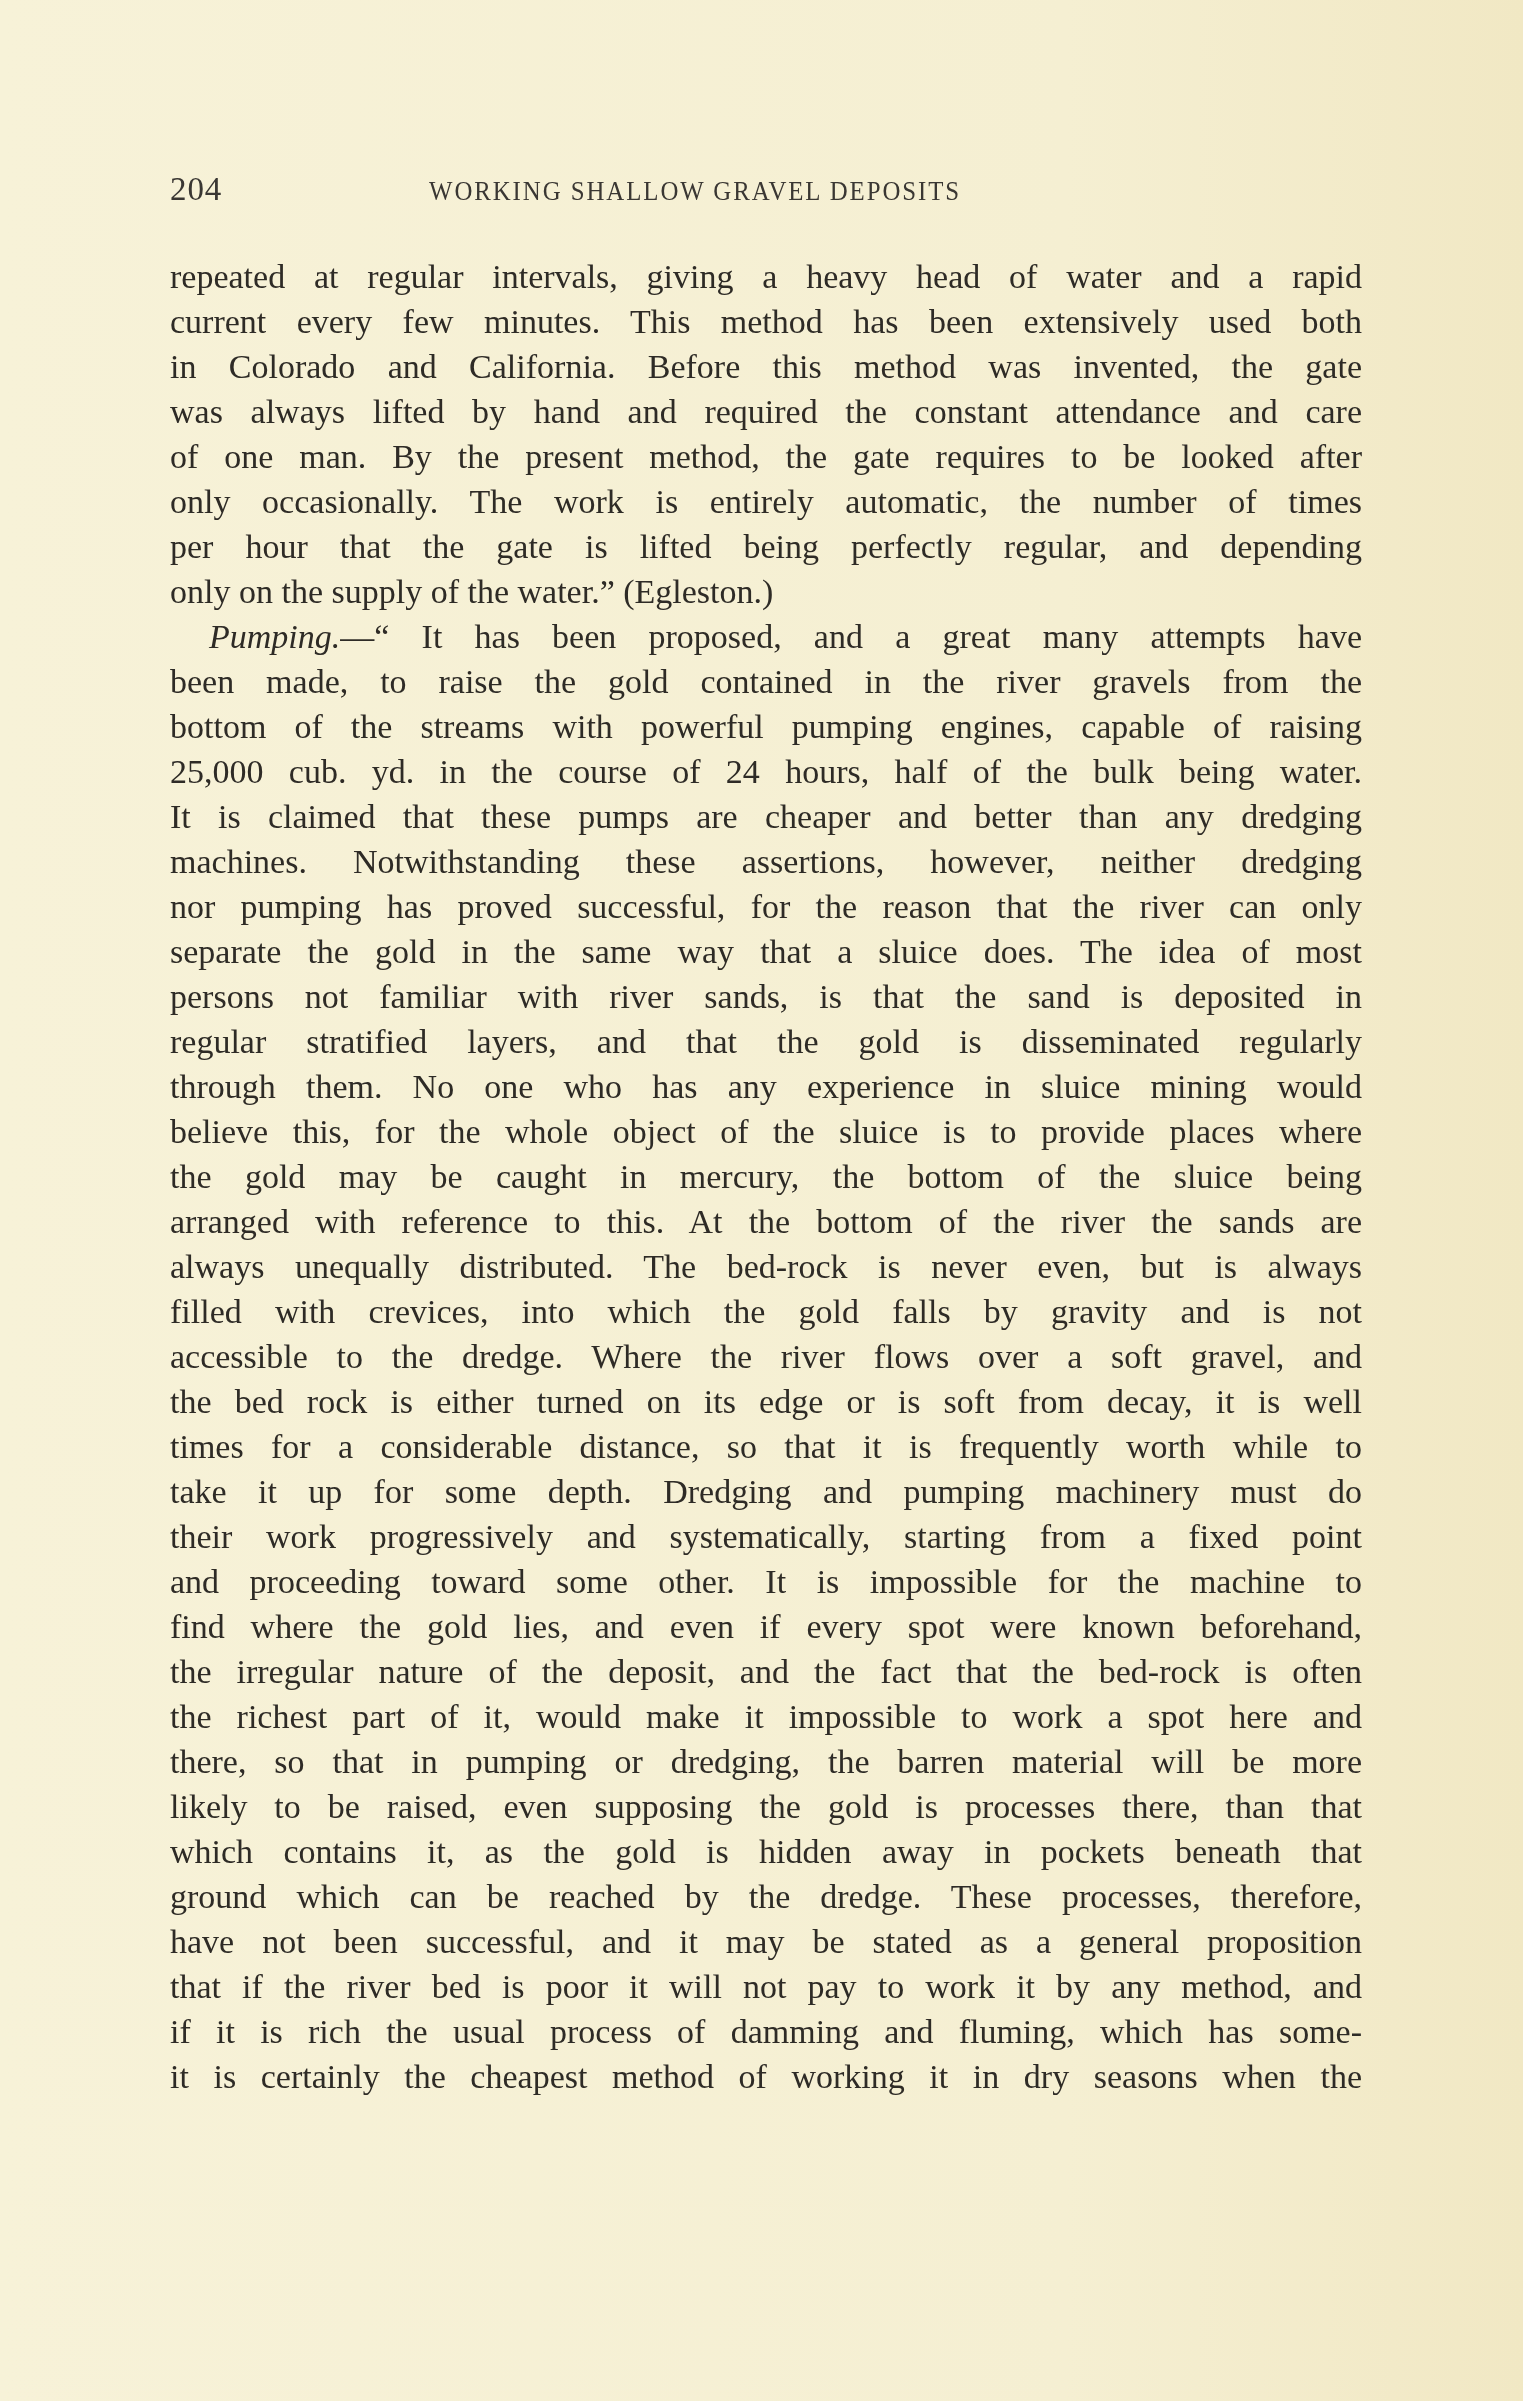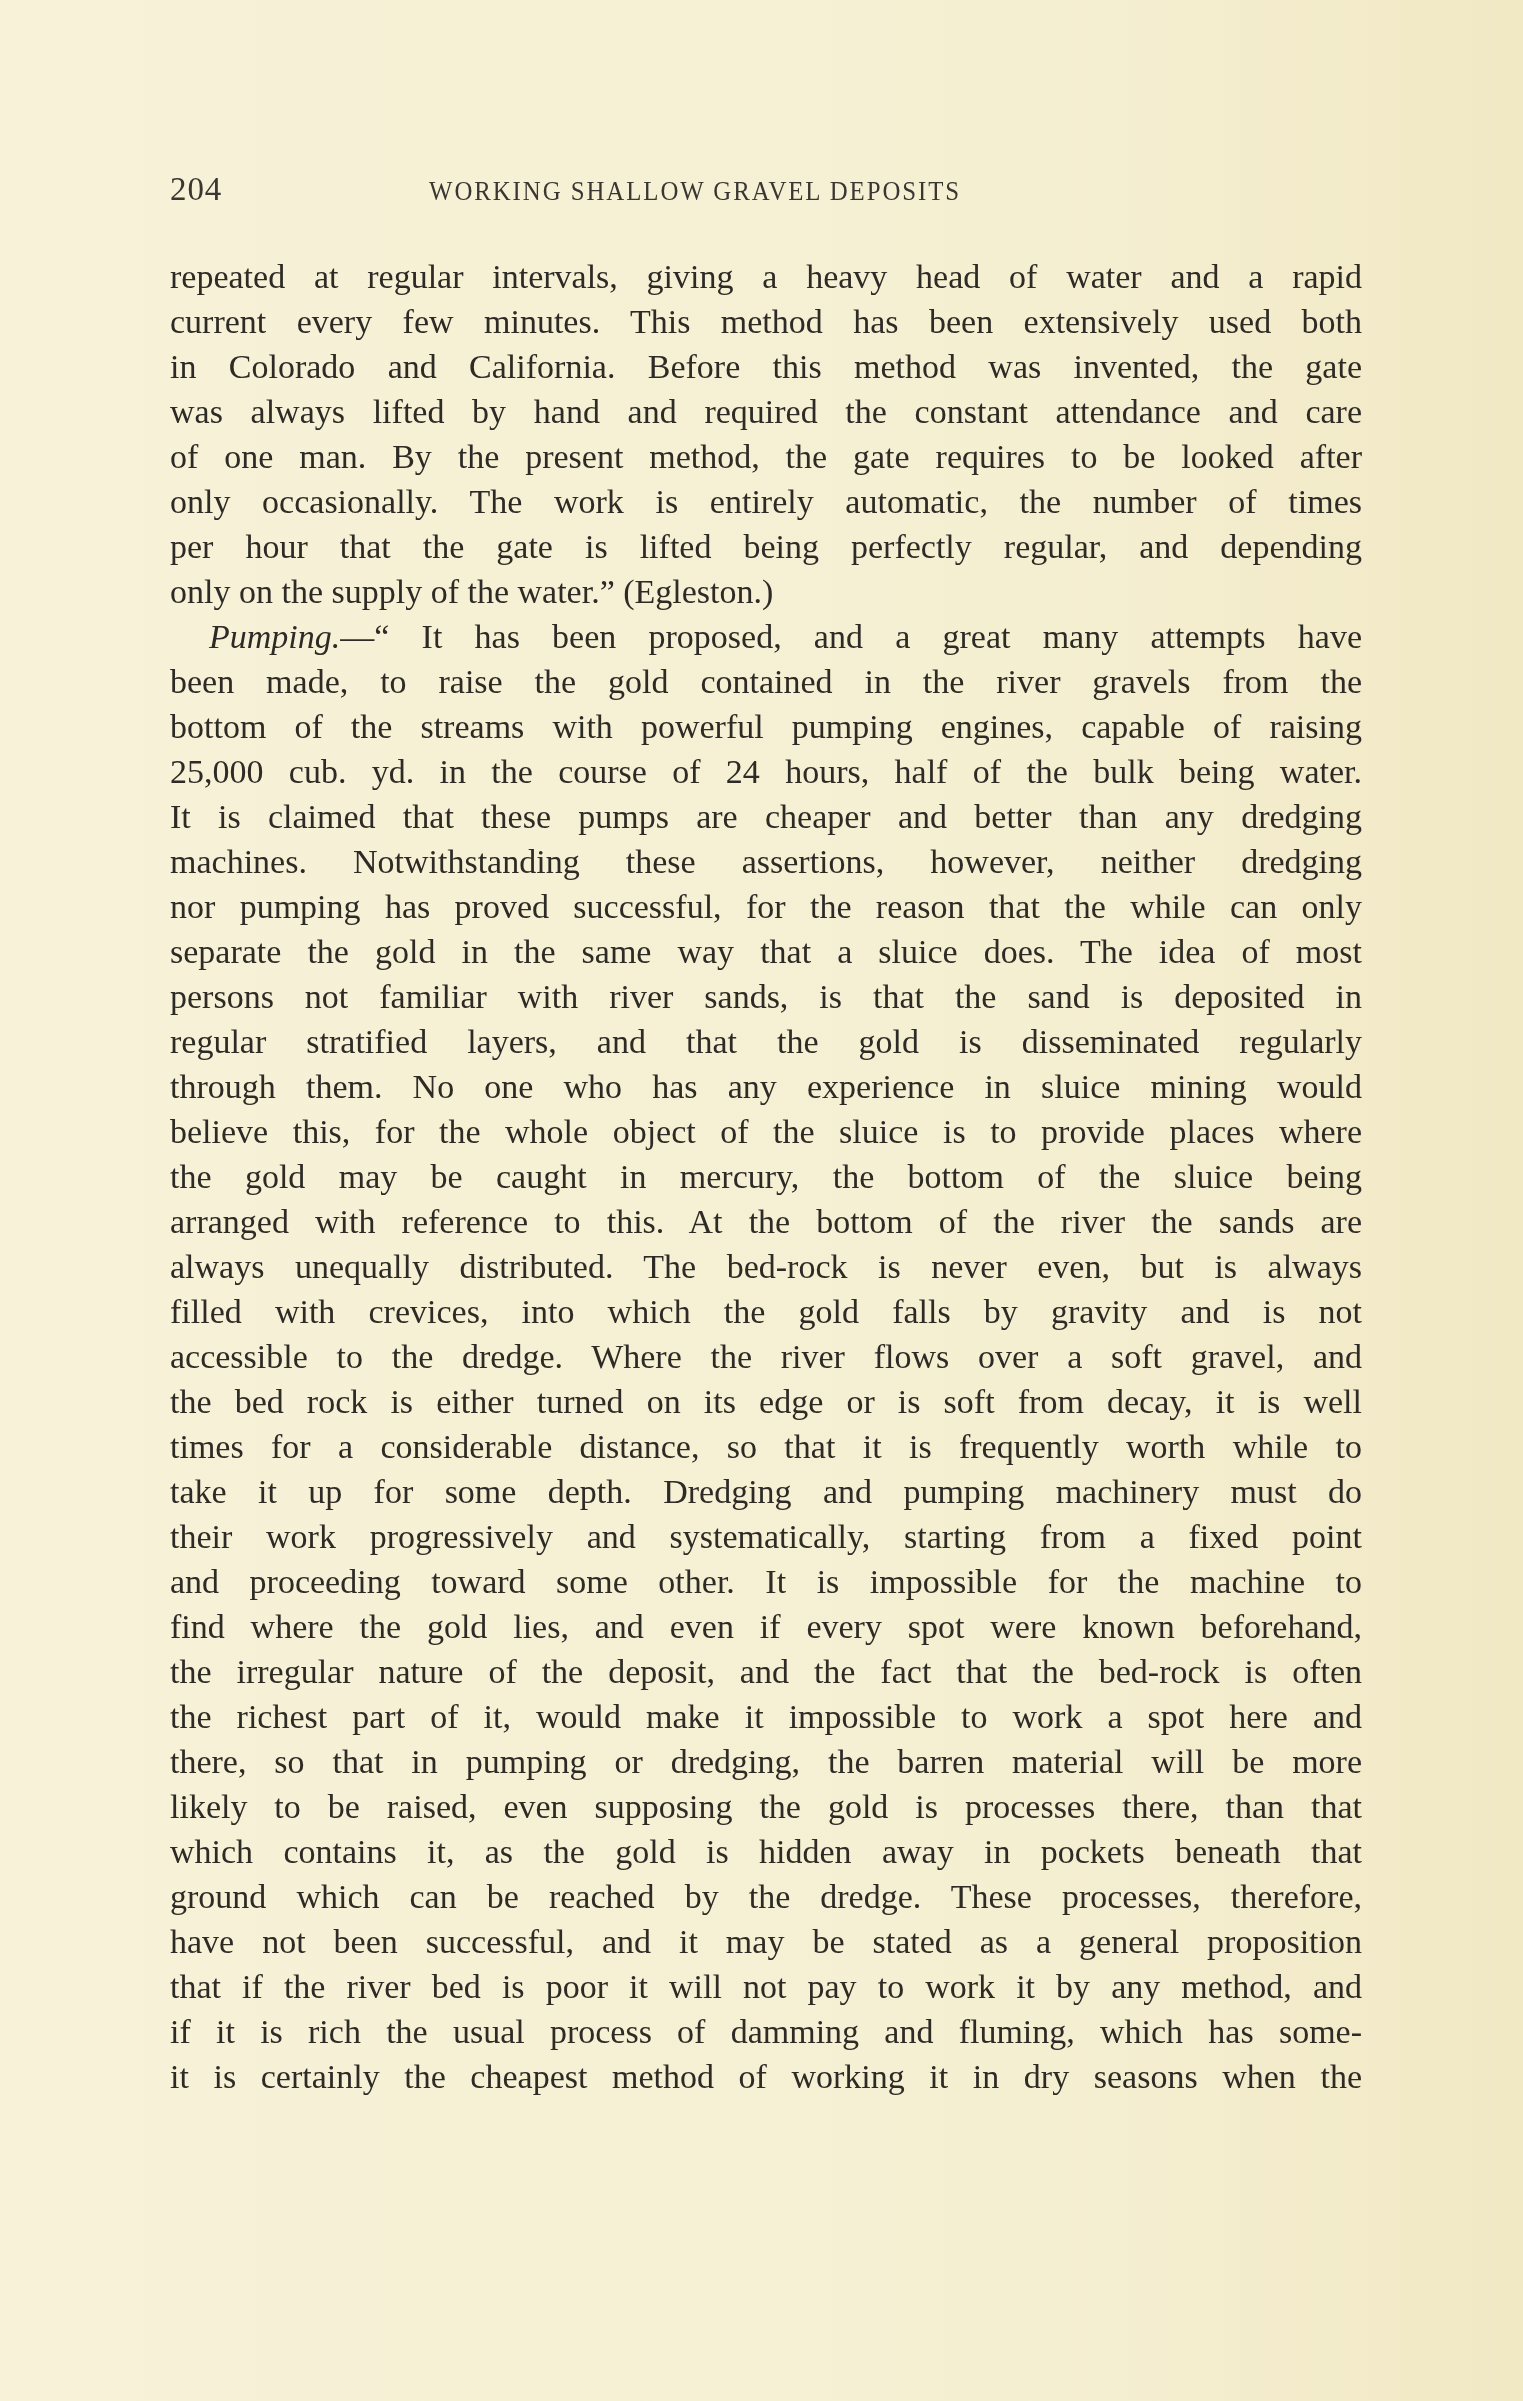--- a/index.html
+++ b/index.html
@@ -84,21 +84,21 @@
         <span class="line">per hour that the gate is lifted being perfectly regular, and depending</span>
         <span class="line last">only on the supply of the water.” (Egleston.)</span>
       </div>
     <div id="para1">
       <span class="line indent"><span class="italic">Pumping.</span><span>—“ It has been proposed, and a great many attempts have</span></span>
     <span class="line">been made, to raise the gold contained in the river gravels from the</span>
         <span class="line">bottom of the streams with powerful pumping engines, capable of raising</span>
         <span class="line">25,000 cub. yd. in the course of 24 hours, half of the bulk being water.</span>
         <span class="line">It is claimed that these pumps are cheaper and better than any dredging</span>
         <span class="line">machines.  Notwithstanding these assertions, however, neither dredging</span>
-        <span class="line">nor pumping has proved successful, for the reason that the while can only</span>
+        <span class="line">nor pumping has proved successful, for the reason that the river can only</span>
         <span class="line">separate the gold in the same way that a sluice does.  The idea of most</span>
         <span class="line">persons not familiar with river sands, is that the sand is deposited in</span>
         <span class="line">regular stratified layers, and that the gold is disseminated regularly</span>
         <span class="line">through them.  No one who has any experience in sluice mining would</span>
         <span class="line">believe this, for the whole object of the sluice is to provide places where</span>
         <span class="line">the gold may be caught in mercury, the bottom of the sluice being</span>
         <span class="line">arranged with reference to this.  At the bottom of the river the sands are</span>
         <span class="line">always unequally distributed.  The bed-rock is never even, but is always</span>
         <span class="line">filled with crevices, into which the gold falls by gravity and is not</span>
         <span class="line">accessible to the dredge.  Where the river flows over a soft gravel, and</span>

